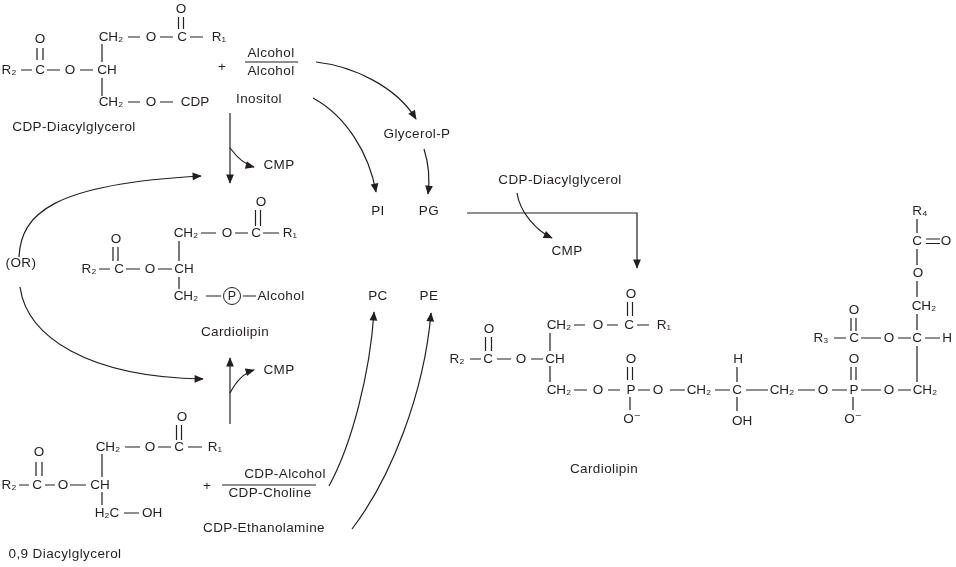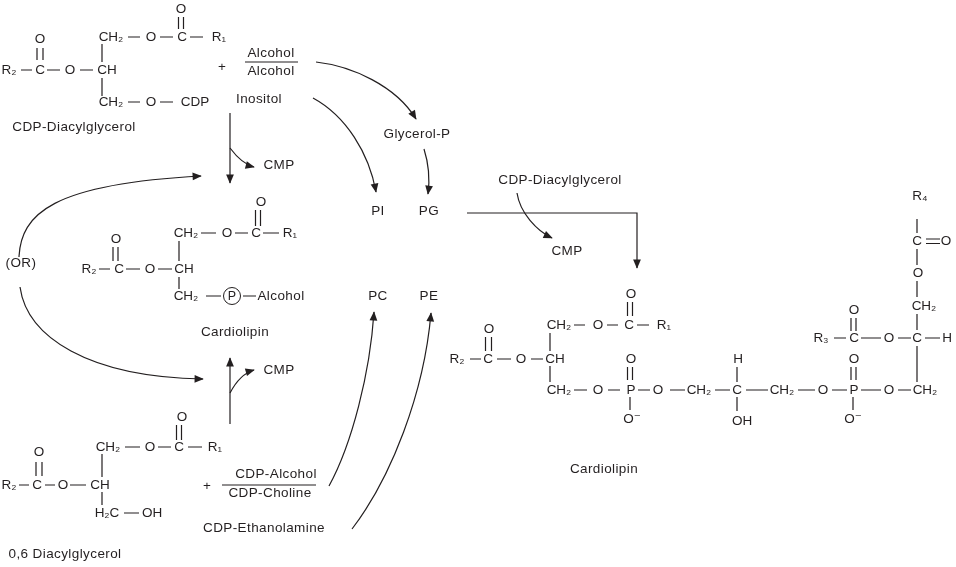--- a/index.html
+++ b/index.html
@@ -109,24 +109,24 @@
   <span class="t" style="left:150px;top:447px">O</span>
   <span class="t" style="left:179px;top:447px">C</span>
   <span class="t" style="left:215px;top:447px">R₁</span>
   <span class="t" style="left:39px;top:452px">O</span>
   <span class="t" style="left:9px;top:485px">R₂</span>
   <span class="t" style="left:37px;top:485px">C</span>
   <span class="t" style="left:63px;top:485px">O</span>
   <span class="t" style="left:100px;top:485px">CH</span>
   <span class="t" style="left:107px;top:513px">H₂C</span>
   <span class="t" style="left:152px;top:513px">OH</span>
-  <span class="t lbl" style="left:65px;top:554px">0,6 Diacylglycerol</span>
+  <span class="t lbl" style="left:65px;top:554px">0,9 Diacylglycerol</span>
 
   <span class="t" style="left:207px;top:486px">+</span>
-  <span class="t lbl" style="left:276px;top:474px">CDP-Alcohol</span>
+  <span class="t lbl" style="left:285px;top:474px">CDP-Alcohol</span>
   <span class="t lbl" style="left:270px;top:493px">CDP-Choline</span>
   <span class="t lbl" style="left:264px;top:528px">CDP-Ethanolamine</span>
 
   <span class="t lbl" style="left:417px;top:134px">Glycerol-P</span>
   <span class="t lbl" style="left:378px;top:211px">PI</span>
   <span class="t lbl" style="left:429px;top:211px">PG</span>
   <span class="t lbl" style="left:279px;top:165px">CMP</span>
   <span class="t lbl" style="left:560px;top:180px">CDP-Diacylglycerol</span>
   <span class="t lbl" style="left:567px;top:251px">CMP</span>
   <span class="t lbl" style="left:279px;top:370px">CMP</span>
@@ -156,21 +156,21 @@
   <span class="t" style="left:738px;top:359px">H</span>
   <span class="t" style="left:742px;top:421px">OH</span>
   <span class="t" style="left:782px;top:390px">CH₂</span>
   <span class="t" style="left:823px;top:390px">O</span>
   <span class="t" style="left:854px;top:390px">P</span>
   <span class="t" style="left:854px;top:359px">O</span>
   <span class="t" style="left:853px;top:419px">O⁻</span>
   <span class="t" style="left:889px;top:390px">O</span>
   <span class="t" style="left:925px;top:390px">CH₂</span>
 
-  <span class="t" style="left:920px;top:196px">R₄</span>
+  <span class="t" style="left:920px;top:211px">R₄</span>
   <span class="t" style="left:917px;top:241px">C</span>
   <span class="t" style="left:946px;top:241px">O</span>
   <span class="t" style="left:918px;top:273px">O</span>
   <span class="t" style="left:924px;top:306px">CH₂</span>
   <span class="t" style="left:821px;top:338px">R₃</span>
   <span class="t" style="left:854px;top:338px">C</span>
   <span class="t" style="left:854px;top:310px">O</span>
   <span class="t" style="left:889px;top:338px">O</span>
   <span class="t" style="left:917px;top:338px">C</span>
   <span class="t" style="left:947px;top:338px">H</span>

